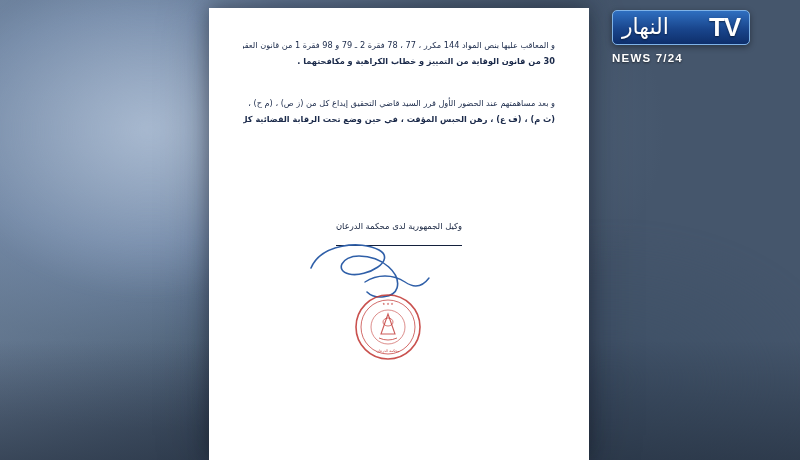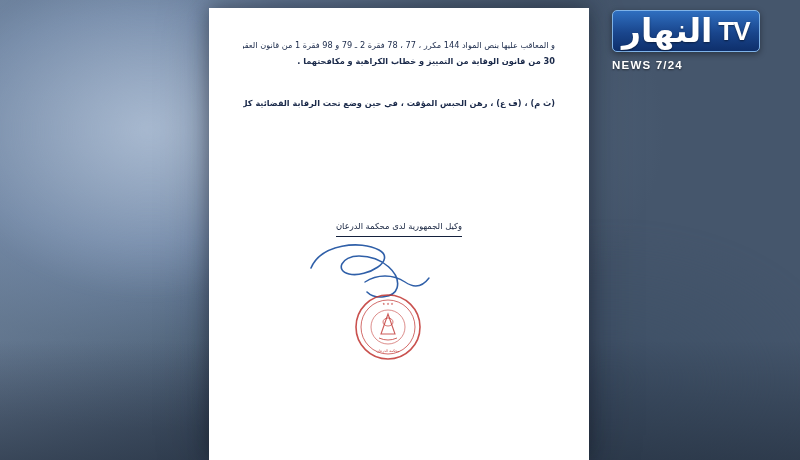--- a/index.html
+++ b/index.html
@@ -99,21 +99,21 @@
     left: 0;
     right: 0;
     top: 206px;
     text-align: center;
   }
   .sig-title {
     display: inline-block;
     color: #14213d;
     font-size: 8.4px;
     border-bottom: 1px solid #14213d;
-    padding-bottom: 5px;
+    padding-bottom: 14px;
     direction: rtl;
   }
   .sig-name {
     position: absolute;
     right: 82px;
     top: 36px;
     text-align: center;
     color: #c0322f;
     direction: rtl;
   }
@@ -159,35 +159,36 @@
     align-items: center;
     gap: 6px;
     background: linear-gradient(180deg, #2f6fc0 0%, #19458c 55%, #0e2f6b 100%);
     border: 1px solid #7fb3e8;
     border-radius: 5px;
     padding: 3px 9px 4px 9px;
     box-shadow: 0 2px 6px rgba(0,0,0,0.4);
   }
   .logo-arabic {
     color: #ffffff;
-    font-size: 33px;
-    font-weight: bold;
+    font-size: 22px;
+    font-weight: normal;
     line-height: 1;
     direction: rtl;
     text-shadow: 0 1px 2px rgba(0,0,0,0.45);
     font-family: "DejaVu Sans", sans-serif;
   }
   .logo-tv {
     color: #ffffff;
     font-size: 26px;
     font-weight: bold;
     line-height: 1;
     letter-spacing: -1px;
     text-shadow: 0 1px 2px rgba(0,0,0,0.5);
     font-family: "Liberation Sans", sans-serif;
+    margin-left: 34px;
   }
   .logo-sub {
     margin-top: 7px;
     color: #ffffff;
     font-size: 11.5px;
     font-weight: bold;
     letter-spacing: 1.2px;
     font-family: "Liberation Sans", sans-serif;
     text-shadow: 0 1px 2px rgba(0,0,0,0.55);
   }
@@ -206,20 +207,21 @@
 
   <div class="sheet">
     <div class="sheet-inner">
 
       <div class="para p1">
         <div class="doc-line">و المعاقب عليها بنص المواد 144 مكرر ، 77 ، 78 فقرة 2 ـ 79 و 98 فقرة 1 من قانون العقوبات و المادة</div>
         <div class="doc-line">30 من قانون الوقاية من التمييز و خطاب الكراهية و مكافحتهما .</div>
       </div>
 
       <div class="para p2">
+        <div class="doc-line">و بعد مساهمتهم عند الحضور الأول قرر السيد قاضي التحقيق إيداع كل من (ز ص) ، (م ح) ،</div>
         <div class="doc-line">(ث م) ، (ف ع) ، رهن الحبس المؤقت ، في حين وضع تحت الرقابة القضائية كل من (ق ل) ، (أ م)</div>
       </div>
 
       <div class="sig-block">
         <span class="sig-title">وكيل الجمهورية لدى محكمة الدرعان</span>
 
         
         <svg class="scribble" viewBox="0 0 150 74">
           <path d="M6 34 C16 10, 56 6, 74 16 C92 26, 62 44, 44 40 C30 37, 36 22, 54 22 C78 22, 96 40, 92 54 C89 64, 70 66, 62 58" fill="none" stroke="#2f5fa8" stroke-width="1.6" stroke-linecap="round"></path>
           <path d="M60 48 C72 40, 88 40, 100 48 C110 55, 118 52, 124 44" fill="none" stroke="#2f5fa8" stroke-width="1.4" stroke-linecap="round"></path>

